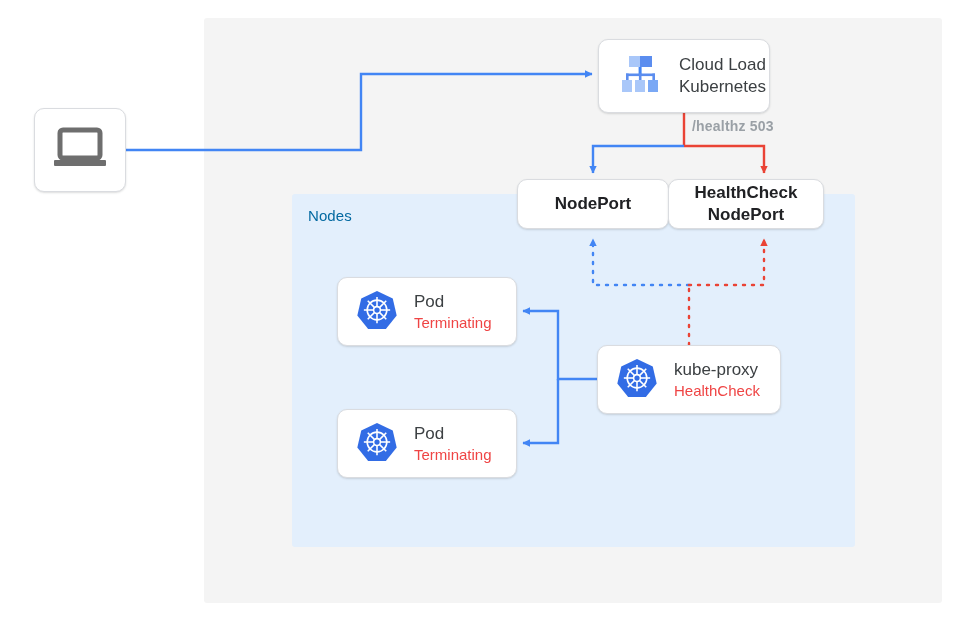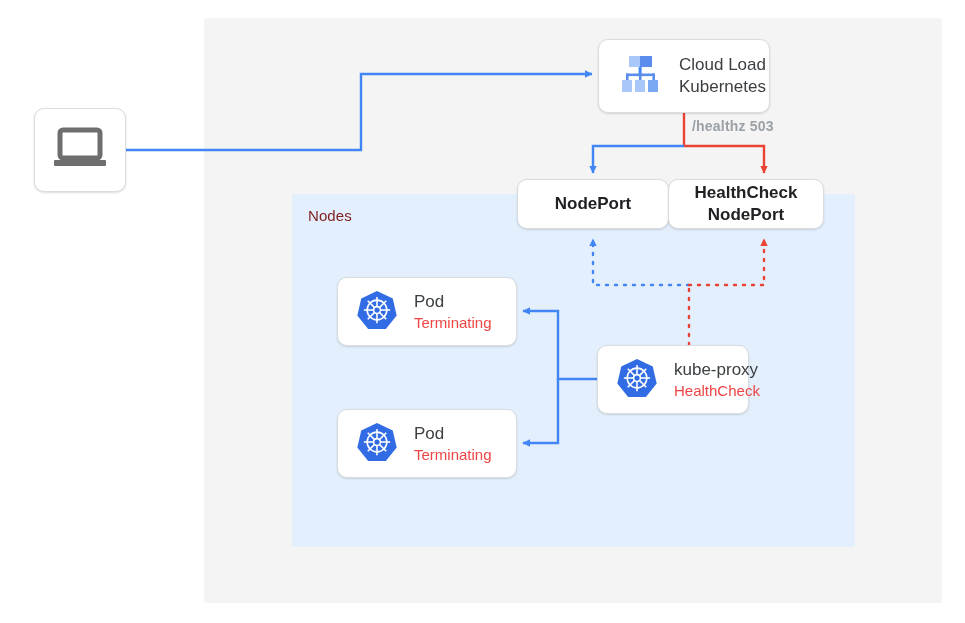--- a/index.html
+++ b/index.html
@@ -14,21 +14,21 @@
   .outer-panel{
     position:absolute;left:204px;top:18px;width:738px;height:585px;
     background:#f4f4f4;border-radius:3px;
   }
   .nodes-panel{
     position:absolute;left:292px;top:194px;width:563px;height:353px;
     background:#e3effc;border-radius:3px;
   }
   .nodes-label{
     position:absolute;left:308px;top:207px;
-    font-size:15px;color:#7f1d1d;letter-spacing:.1px;
+    font-size:15px;color:#0369a1;letter-spacing:.1px;
   }
 
   
   .card{
     position:absolute;background:#ffffff;border:1px solid #dadce0;
     border-radius:10px;box-sizing:border-box;
     box-shadow:0 1px 2px rgba(60,64,67,.18);
   }
   .card-inner{
     width:100%;height:100%;display:flex;align-items:center;
@@ -40,21 +40,21 @@
   .t-sub{font-size:15px;color:#ef4444;line-height:1.3;}
   .t-bold{font-size:17px;font-weight:bold;color:#202124;text-align:center;line-height:1.3;}
 
   
   .client-box{left:34px;top:108px;width:92px;height:84px;}
   .lb-box{left:598px;top:39px;width:172px;height:74px;}
   .nodeport-box{left:517px;top:179px;width:152px;height:50px;}
   .hcnodeport-box{left:668px;top:179px;width:156px;height:50px;}
   .pod1-box{left:337px;top:277px;width:180px;height:69px;}
   .pod2-box{left:337px;top:409px;width:180px;height:69px;}
-  .kubeproxy-box{left:597px;top:345px;width:152px;height:69px;}
+  .kubeproxy-box{left:597px;top:345px;width:184px;height:69px;}
 
   
   .icon{flex:0 0 auto;display:block;}
 
   
   .healthz-label{
     position:absolute;left:692px;top:118px;
     font-size:14px;font-weight:bold;color:#9aa0a6;letter-spacing:.2px;
     white-space:nowrap;
   }

